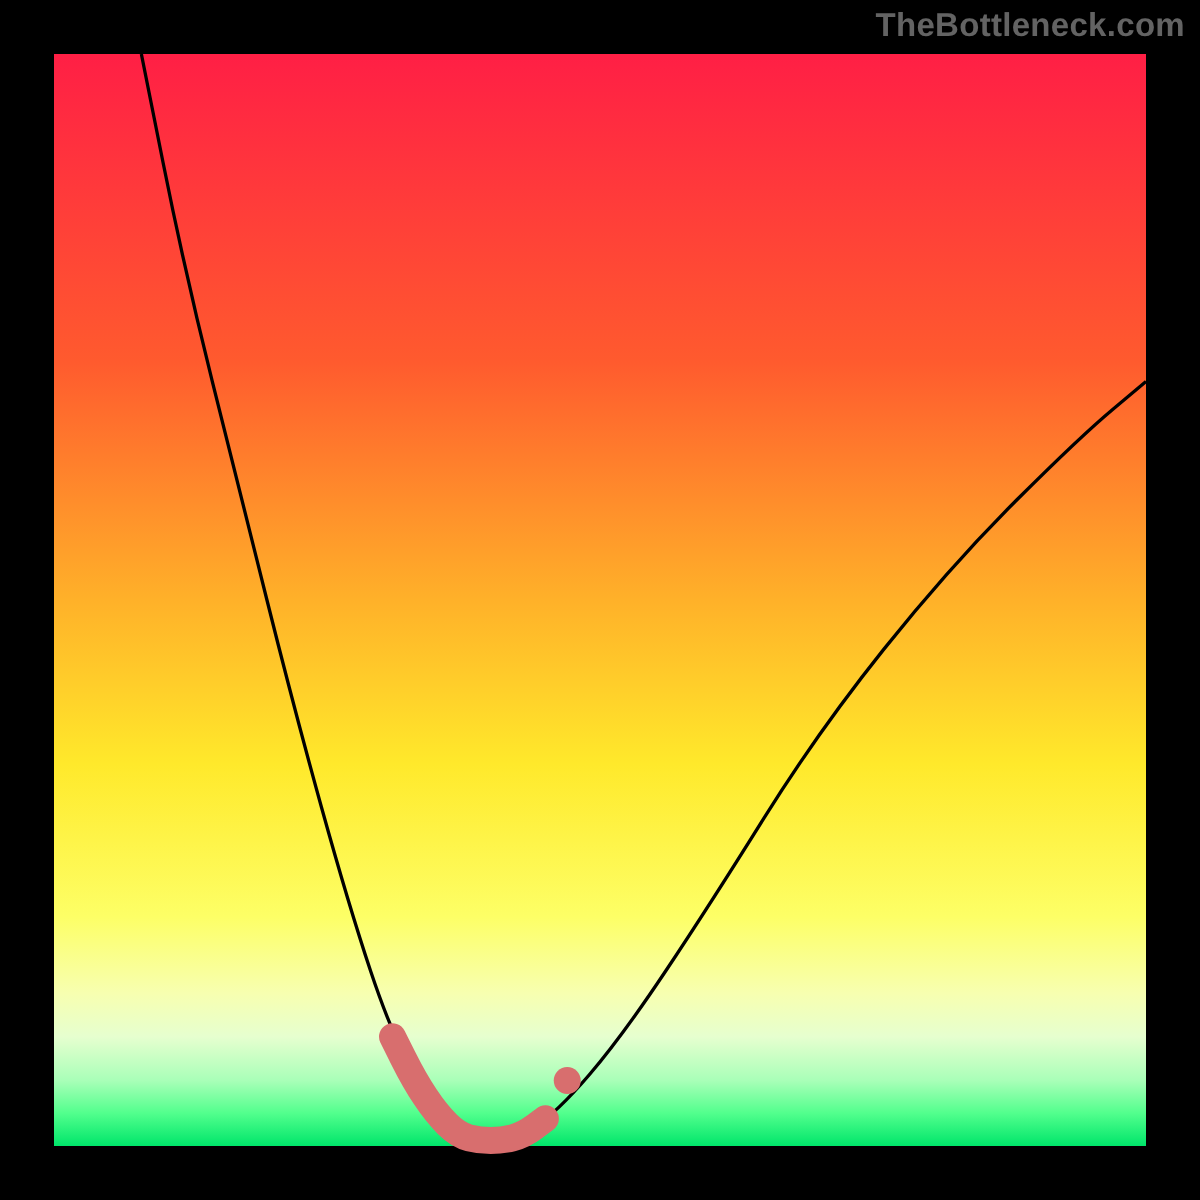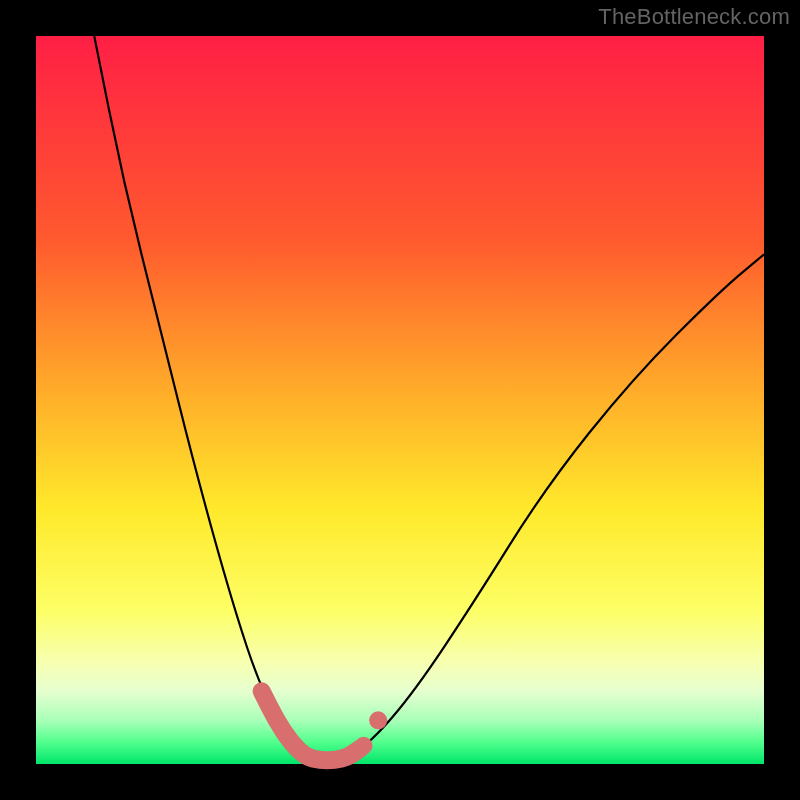--- a/index.html
+++ b/index.html
@@ -16,21 +16,21 @@
     width: 800px;
     height: 800px;
     background: #000;
   }
   .watermark {
     position: absolute;
     top: 4px;
     right: 10px;
     color: #636363;
     font-size: 22px;
-    font-weight: 400;
+    font-weight: 700;
     letter-spacing: 0.2px;
     z-index: 10;
   }
   svg {
     display: block;
   }
 </style>
 </head>
 <body>
 

